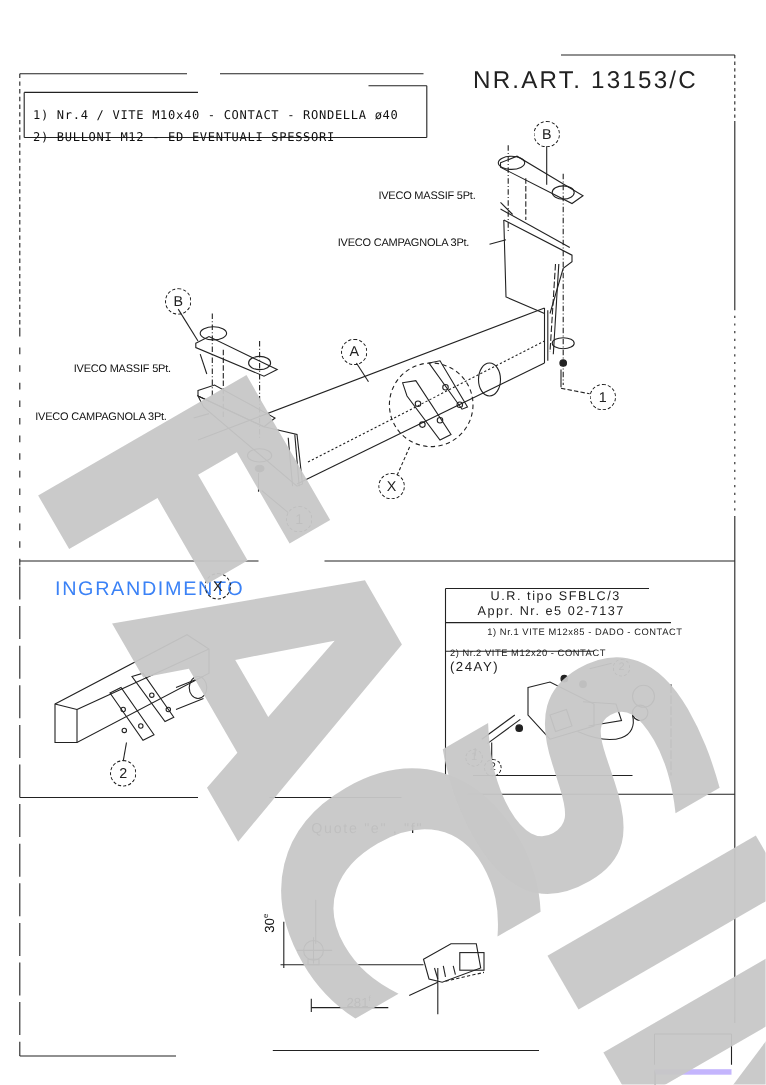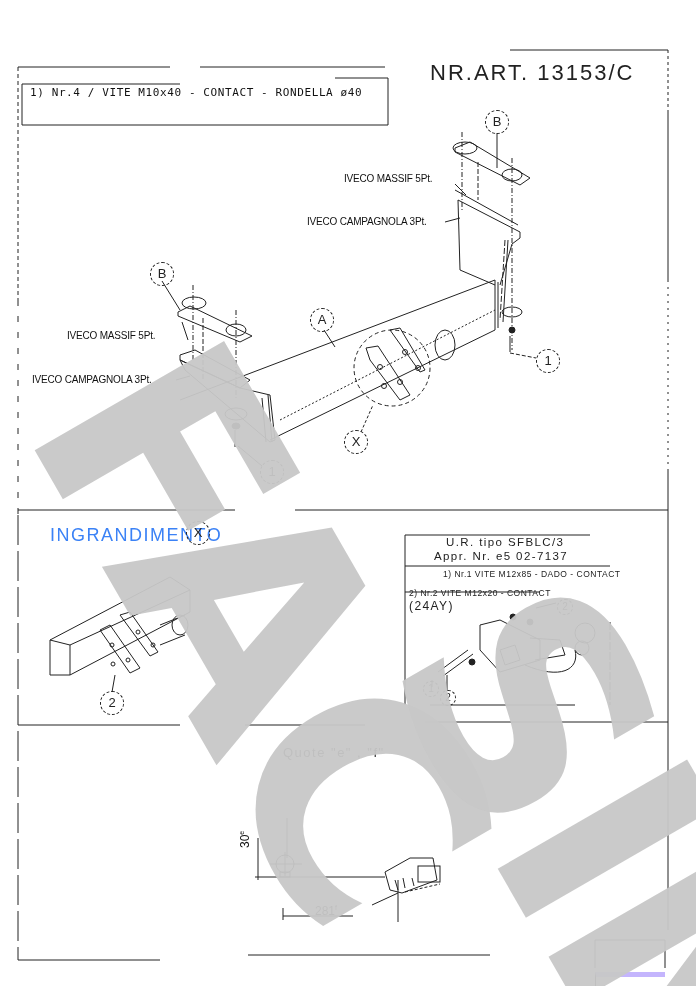--- a/index.html
+++ b/index.html
@@ -2,21 +2,21 @@
 <html><head>
 <meta charset="utf-8">
 <style>
   html,body{margin:0;padding:0;background:#ffffff;}
   body{width:696px;height:986px;position:relative;overflow:hidden;font-family:"Liberation Sans",sans-serif;color:#111;}
   .abs{position:absolute;}
   .sheet{position:absolute;left:0;top:0;width:696px;height:798px;}
   svg{position:absolute;left:0;top:0;}
   .txt{position:absolute;white-space:nowrap;font-family:"Liberation Sans",sans-serif;color:#111;}
   .mono{font-family:"DejaVu Sans Mono","Liberation Mono",monospace;}
-  .note-line{font-size:11px;letter-spacing:0.6px;left:30px;}
+  .note-line{font-size:11px;letter-spacing:0.6px;left:30px;margin-top:12px;}
   .art-no{left:430px;top:60px;font-size:22px;letter-spacing:2px;font-weight:300;color:#222;}
   .lbl{font-size:10px;letter-spacing:-0.2px;}
   .callout{position:absolute;border:1px dashed #222;border-radius:50%;text-align:center;font-size:13px;color:#222;background:transparent;}
   .sect-title{font-size:18px;letter-spacing:1.5px;color:#3b82f6;text-align:right;}
   .ur-text{font-size:11.5px;letter-spacing:1.4px;color:#222;}
   .ur-list{font-size:8.5px;letter-spacing:0.5px;color:#222;}
   .cert-box{left:277px;top:776px;width:123px;height:42px;border:1px solid #222;font-size:8px;line-height:10px;text-align:center;letter-spacing:-0.2px;}
   .quote{font-size:13px;letter-spacing:1.5px;color:#222;}
   .rev{left:595px;top:972px;width:70px;height:28px;border-left:1px solid #222;border-top:5px solid #c4b5fd;font-size:14px;letter-spacing:2px;padding:6px 0 0 8px;box-sizing:border-box;}
   .watermark{position:absolute;font-family:"DejaVu Sans",sans-serif;font-weight:bold;color:#c8c8c8;opacity:0.95;pointer-events:none;}
@@ -173,20 +173,21 @@
 
       <line x1="595" y1="940" x2="665" y2="940"></line>
       <line x1="595" y1="940" x2="595" y2="968"></line>
       <line x1="665" y1="940" x2="665" y2="968"></line>
     </g>
   </svg>
 
   <div class="txt art-no">NR.ART. 13153/C</div>
 
   <div class="txt note-line mono" style="top:86px;">1) Nr.4 / VITE M10x40 - CONTACT - RONDELLA ø40</div>
+  <div class="txt note-line mono" style="top:106px;">2) BULLONI M12 - ED EVENTUALI SPESSORI</div>
 
   <div class="callout" style="left:485px;top:110px;width:22px;height:22px;line-height:22px;">B</div>
   <div class="callout" style="left:150px;top:262px;width:22px;height:22px;line-height:22px;">B</div>
   <div class="callout" style="left:310px;top:308px;width:22px;height:22px;line-height:22px;">A</div>
   <div class="callout" style="left:344px;top:430px;width:22px;height:22px;line-height:22px;">X</div>
   <div class="callout" style="left:536px;top:349px;width:22px;height:22px;line-height:22px;">1</div>
   <div class="callout" style="left:260px;top:460px;width:22px;height:22px;line-height:22px;">1</div>
 
   <div class="txt lbl" style="left:344px;top:173px;">IVECO MASSIF 5Pt.</div>
   <div class="txt lbl" style="left:307px;top:216px;">IVECO CAMPAGNOLA 3Pt.</div>

